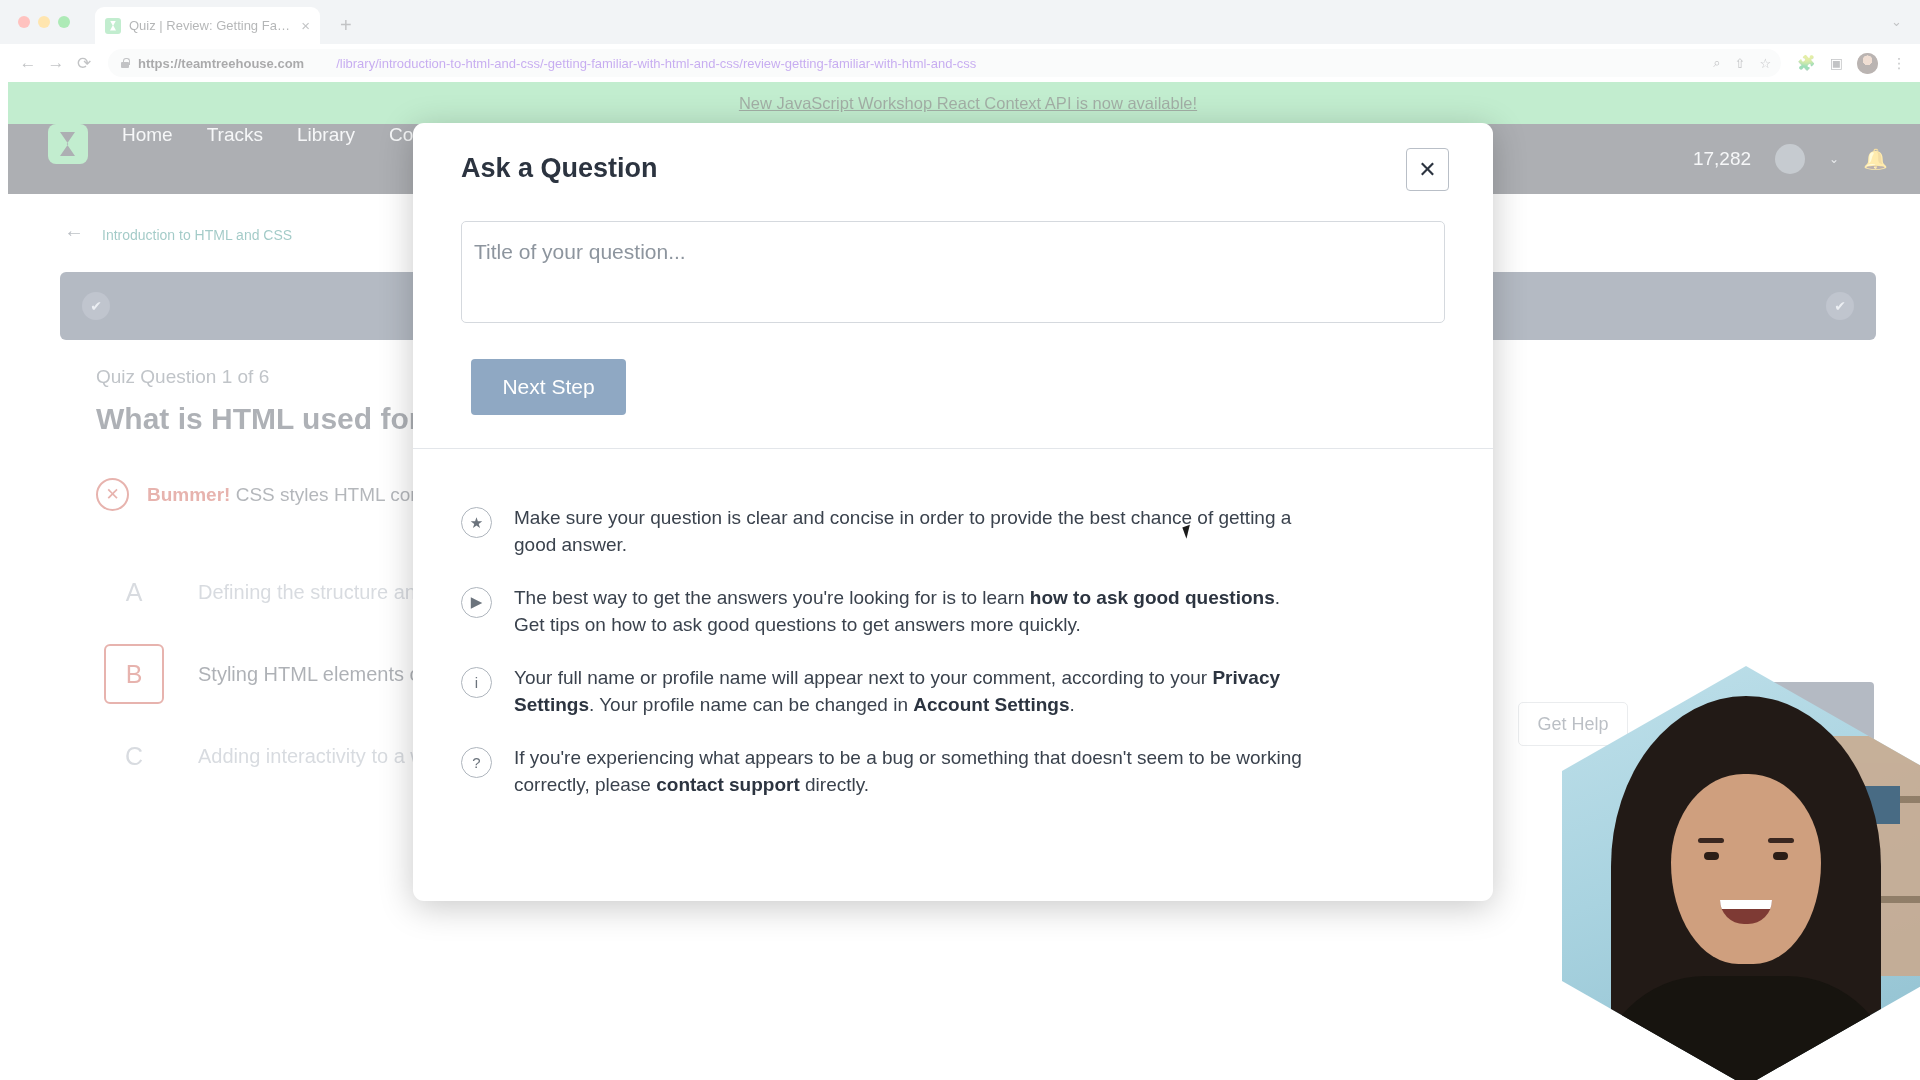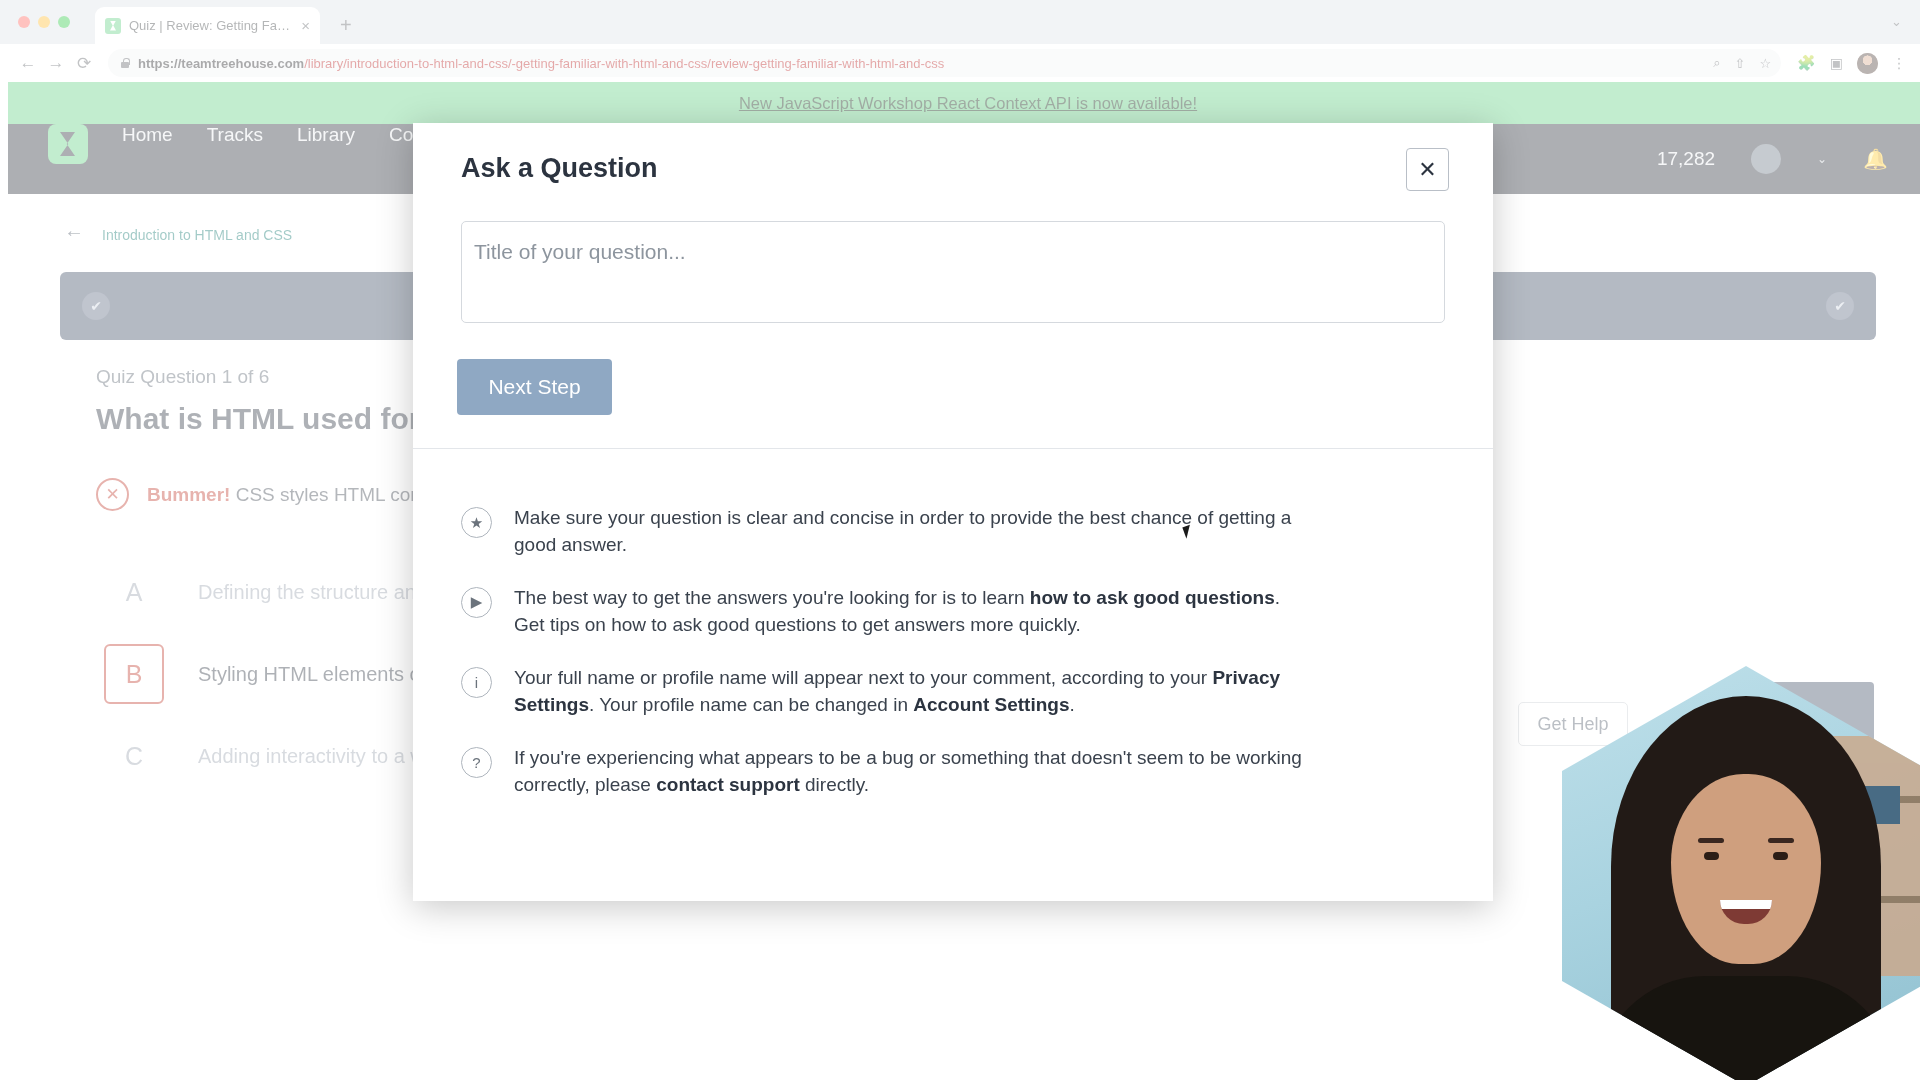--- a/index.html
+++ b/index.html
@@ -42,41 +42,41 @@
   .navbtn { width:28px; height:28px; display:flex; align-items:center; justify-content:center; color:#5f6368; font-size:17px; cursor:pointer; }
   .omnibox {
     flex:1; height:28px; margin:0 10px; background:#f1f3f4; border-radius:14px;
     display:flex; align-items:center; padding:0 12px; gap:8px; position:relative;
   }
   .lock-ico { width:10px; height:12px; position:relative; flex:0 0 auto; }
   .lock-ico::before{ content:""; position:absolute; left:1px; top:5px; width:8px; height:6px; background:#5f6368; border-radius:1px;}
   .lock-ico::after{ content:""; position:absolute; left:2.5px; top:1px; width:5px; height:6px; border:1.4px solid #5f6368; border-bottom:none; border-radius:3px 3px 0 0;}
   .url { font-size:13px; color:#202124; white-space:nowrap; overflow:hidden; }
   .url .host { color:#202124; font-weight:700; }
-  .url .path { color:#b91c1c; }
+  .url .path { color:#6d28d9;margin-left:32px; }
   .omni-icons { position:absolute; right:10px; display:flex; gap:14px; align-items:center; color:#5f6368; font-size:13px; }
   .tb-right { display:flex; align-items:center; gap:14px; color:#5f6368; font-size:14px; padding-left:6px; }
   .puzzle { font-size:15px; }
   .avatar-chrome { width:21px; height:21px; border-radius:50%; background:#8d6e63; overflow:hidden; position:relative; }
   .avatar-chrome::after{ content:""; position:absolute; inset:0; background:radial-gradient(circle at 50% 35%, #d7a98c 0 28%, transparent 29%), #4a3b35;}
 
   
   .page { position:absolute; top:82px; left:8px; width:1920px; height:998px; background:#fff; }
   .banner {
     height:42px; background:#5fcf80; display:flex; align-items:center; justify-content:center;
   }
   .banner a { color:#0c2a14; font-size:16.5px; text-decoration:underline; }
   .site-nav {
     height:70px; background:#282f39; display:flex; padding:0 40px; gap:34px; color:#c7ccd1;
   }
   .logo { width:40px; height:40px; background:#5fcf80; border-radius:8px; position:relative; }
   .logo::after{ content:""; position:absolute; left:12px; top:8px; width:15px; height:24px; background:#282f39;
     clip-path: polygon(0 0,100% 0,45% 50%,100% 100%,0 100%,55% 50%); }
   .site-nav .item { font-size:19px; color:#e8eaed; }
-  .nav-right { margin-left:auto; display:flex; align-items:center; gap:36px; }
+  .nav-right { margin-left:auto; display:flex; align-items:center; gap:24px; }
   .points { font-size:19px; color:#e8eaed; }
   .av { width:30px; height:30px; border-radius:50%; background:#6b7683; }
   .caret { font-size:12px; color:#c7ccd1; }
   .bell { font-size:20px; color:#e8eaed; }
 
   .crumb { height:72px; display:flex; align-items:center; gap:18px; padding:0 56px; }
   .crumb .back { font-size:20px; color:#4c5866; }
   .crumb .title { font-size:14px; color:#0f766e;margin-top:9px; }
 
   .progress-bar {
@@ -109,38 +109,38 @@
     display:flex; align-items:center; justify-content:center; font-size:18px; color:#4c5866;
   }
   .blue-box { position:absolute; right:54px; top:600px; width:120px; height:90px; background:#3c4a63; border-radius:4px; }
 
   
   .overlay { position:absolute; inset:0; background:rgba(255,255,255,0.62); }
 
   
   .modal {
     position:absolute; left:413px; top:123px; width:1080px; height:778px;
-    background:#fff; border-radius:0; box-shadow:0 6px 34px rgba(0,0,0,0.22);
+    background:#fff; border-radius:11px; box-shadow:0 6px 34px rgba(0,0,0,0.22);
     overflow:hidden;
   }
   .modal-head { padding:30px 48px 0 48px; position:relative; }
   .modal-title { font-size:27px; font-weight:700; color:#2c3440; }
   .close-btn {
     position:absolute; right:44px; top:25px; width:43px; height:43px;
     border:1.5px solid #b9bfc7; border-radius:4px; background:#fff;
     display:flex; align-items:center; justify-content:center; font-size:22px; color:#2c3440; cursor:pointer;
   }
   .title-input {
     margin:37px 48px 0 48px; height:102px; border:1.5px solid #d5d9de; border-radius:5px;
     background:#fff; padding:18px 12px; font-size:21px; color:#8d959e;
     font-family:"Liberation Sans", sans-serif; width:calc(100% - 96px); outline:none; resize:none;
   }
   .title-input::placeholder { color:#8d959e; }
   .next-step {
-    margin:32px 0 0 44px; width:155px; height:56px; background:#8fa8c3; border:none; border-radius:4px;
+    margin:32px 0 0 58px; width:155px; height:56px; background:#8fa8c3; border:none; border-radius:4px;
     color:#fff; font-size:21px; font-family:"Liberation Sans", sans-serif; cursor:pointer;
   }
   .divider { margin-top:33px; height:1px; background:#e3e6ea; }
   .reminders { padding:30px 48px 0 48px; }
   .rem-title { font-size:20px; color:#2c3440; font-weight:700; }
   .rem-list { margin-top:26px; display:flex; flex-direction:column; gap:26px; }
   .rem { display:flex; gap:22px; align-items:flex-start; }
   .rem-ico {
     flex:0 0 auto; width:31px; height:31px; border-radius:50%; border:1.5px solid #aeb5bd;
     color:#6b737c; display:flex; align-items:center; justify-content:center; font-size:15px; margin-top:2px;

